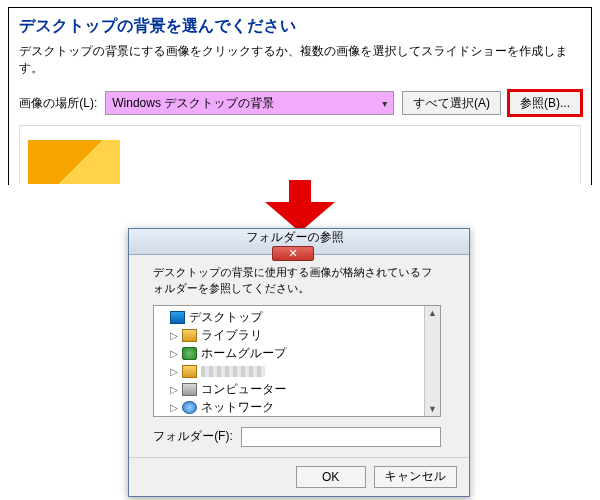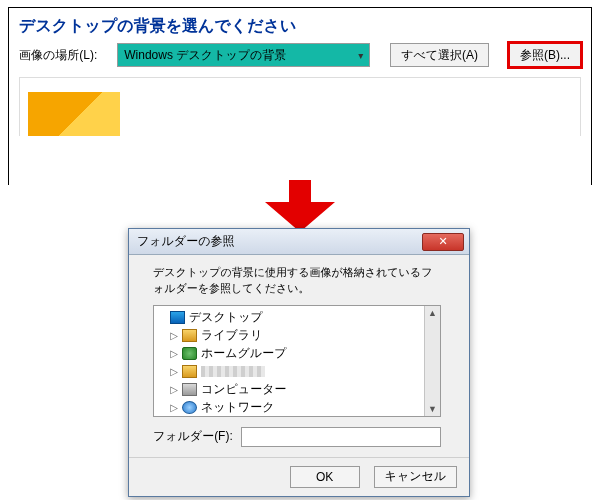--- a/index.html
+++ b/index.html
@@ -10,26 +10,26 @@
     margin: 7px 8px 0 8px;
     border: 1px solid #000;
     border-bottom: none;
     padding: 8px 10px 0 10px;
     height: 178px;
     overflow: hidden;
     background: #fff;
   }
   .heading { color: #003399; font-size: 16px; margin: 0 0 6px 0; }
   .subtext { font-size: 12px; color: #000; margin-bottom: 14px; }
-  .row { display: flex; align-items: center; gap: 20px; font-size: 12px; }
+  .row { display: flex; align-items: center; gap: 8px; font-size: 12px; }
   .loc-label { white-space: nowrap; }
   .combo {
     flex: 1; display: flex; align-items: center; justify-content: space-between;
     border: 1px solid #9a9a9a; height: 24px; padding: 0 6px 0 6px;
-    background: #14b8a6; font-size: 12px;
+    background: #f0abfc; font-size: 12px;
   }
   .combo .chev { font-size: 10px; color: #333; }
   .btn {
     border: 1px solid #9a9a9a; background: #f2f2f2; height: 24px;
     padding: 0 10px; font-size: 12px; display: inline-flex; align-items: center;
   }
   .btn-hl { outline: 3px solid #e30000; outline-offset: -1px; }
   .group {
     margin-top: 10px; border: 1px solid #ddd; border-bottom: none;
     padding: 6px 8px 0 8px;
@@ -45,23 +45,24 @@
   .arrow { position: absolute; left: 50%; transform: translateX(-50%); top: 180px; }
 
   
   .dialog {
     position: absolute; left: 128px; top: 228px; width: 342px;
     border: 1px solid #5a7aa0; box-shadow: 0 2px 8px rgba(0,0,0,.35);
     background: #f0f0f0;
   }
   .titlebar {
     height: 26px; display: flex; align-items: center; justify-content: space-between;
-    padding: 0 1px 0 8px; font-size: 12px; color: #000;
+    padding: 0 16px 0 8px; font-size: 12px; color: #000;
     background: linear-gradient(#e9eff7, #cfd9e8);
     border-bottom: 1px solid #9ab;
+    flex-direction: column;
   }
   .closebtn {
     width: 42px; height: 18px; margin-right: 4px;
     background: linear-gradient(#e46a5e, #c8352a);
     border: 1px solid #8a2a22; border-radius: 2px;
     color: #fff; font-size: 11px; display: flex; align-items: center; justify-content: center;
   }
   .dlg-body { padding: 10px 28px 10px 12px; font-size: 11px; margin-left: 12px; }
   .dlg-msg { line-height: 1.45; margin-bottom: 8px; }
   .tree {
@@ -88,30 +89,31 @@
   .ico-pc { background: linear-gradient(#d8d8d8,#9a9a9a); border:1px solid #6e6e6e; }
   .ico-net { background: radial-gradient(circle,#9ad0ff,#2a7acc); border:1px solid #1b5a99; border-radius:50%;}
   .blur {
     display:inline-block; width: 64px; height: 11px;
     background: repeating-linear-gradient(90deg,#cfcfcf 0 4px,#e8e8e8 4px 8px);
     filter: blur(.3px);
   }
   .folder-row { display: flex; align-items: center; gap: 8px; margin-top: 10px; font-size: 12px;}
   .folder-input { flex:1; height: 20px; border:1px solid #9a9a9a; background:#fff; }
   .dlg-buttons {
-    border-top: 1px solid #cfcfcf; padding: 8px 12px; display: flex; justify-content: flex-end; gap: 14px;
+    border-top: 1px solid #cfcfcf; padding: 8px 12px; display: flex; justify-content: flex-end; gap: 8px;
     background: #f0f0f0;
   }
   .dlg-buttons .btn { height: 22px; min-width: 70px; justify-content: center; background:#f4f4f4;}
 </style>
 </head>
 <body>
 
 <div class="panel-top">
   <h2 class="heading">デスクトップの背景を選んでください</h2>
+  <div class="subtext">デスクトップの背景にする画像をクリックするか、複数の画像を選択してスライドショーを作成します。</div>
 
   <div class="row">
     <span class="loc-label">画像の場所(L):</span>
 
     <div class="combo">
       <span>Windows デスクトップの背景</span>
       <span class="chev">▾</span>
     </div>
 
     <button class="btn">すべて選択(A)</button>

